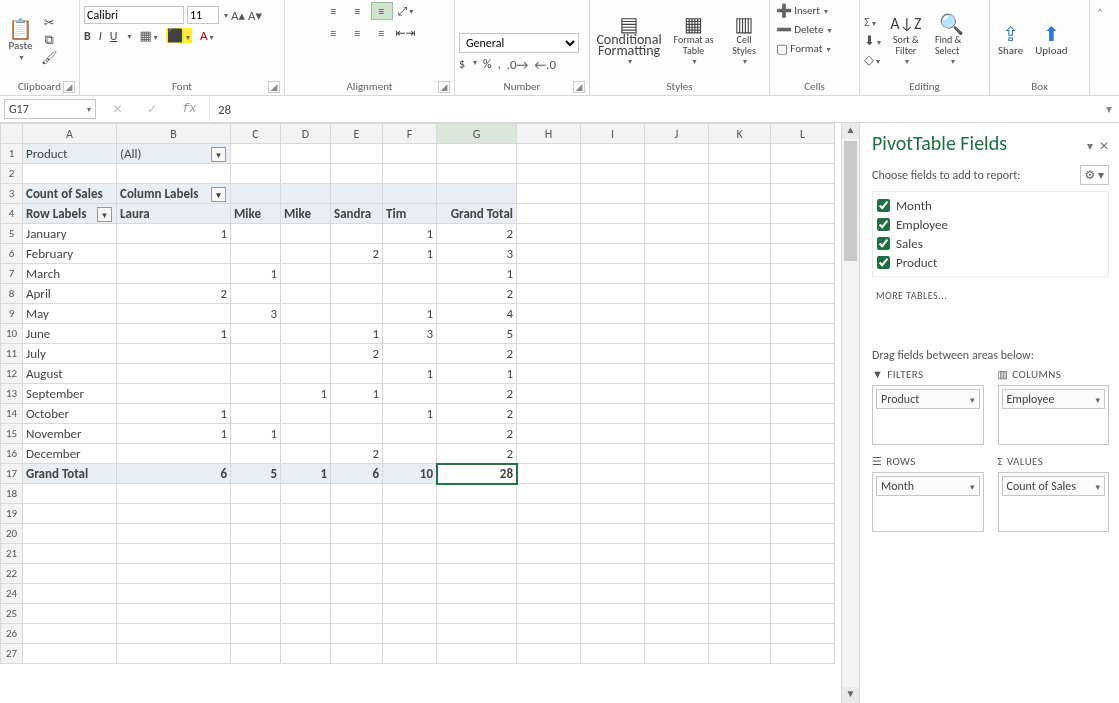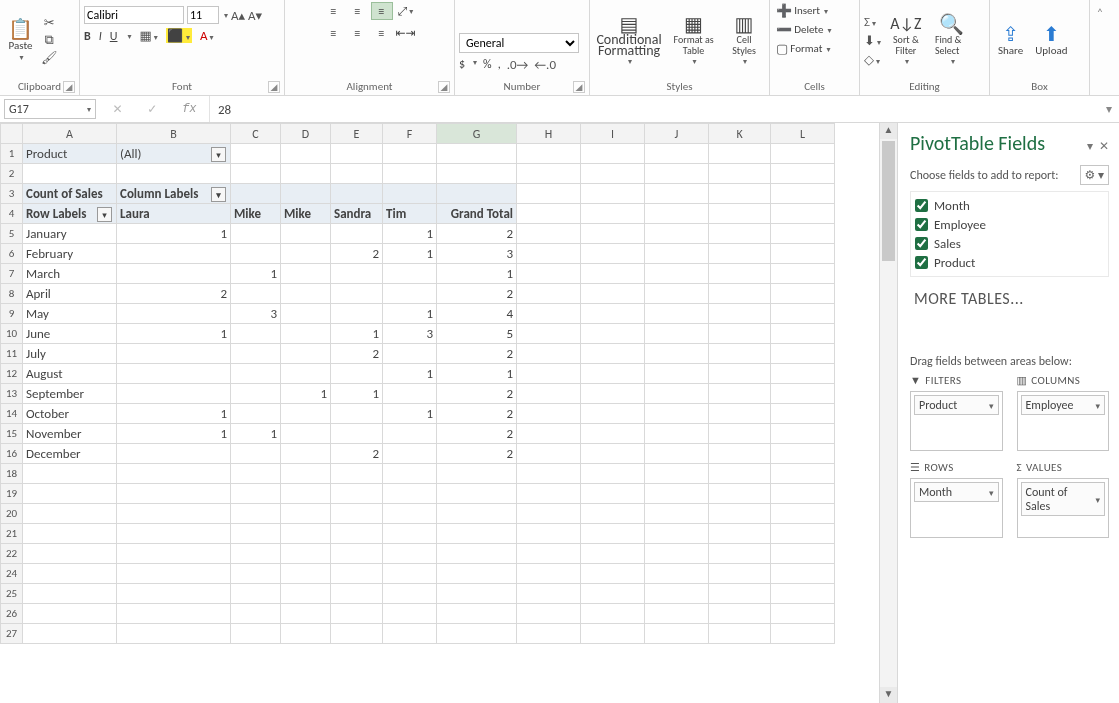--- a/index.html
+++ b/index.html
@@ -47,29 +47,29 @@
 .grid td.num { text-align:right; }
 .grid tr.sel td.selcell { background:#fff; outline:2px solid #227447; outline-offset:-1px;}
 .filter-btn { position:absolute; right:1px; top:1px; width:15px; height:15px; border:1px solid #999; background:#f7f7f7; font-size:9px; line-height:13px; text-align:center;}
 .pivot-hdr { background:#e8eef4; font-weight:normal;}
 .bold { font-weight:bold; }
 .vscroll { width:18px; background:#f3f3f3; border-left:1px solid #d8d8d8; position:relative;}
 .vscroll .arrow { height:16px; text-align:center; font-size:10px; color:#666; background:#eaeaea;}
 .vscroll .thumb { position:absolute; top:18px; left:2px; right:2px; height:120px; background:#c9c9c9;}
 
 
-.pane { width:222px; border-left:1px solid #d8d8d8; background:#fff; display:flex; flex-direction:column; padding:8px 10px 4px 12px;}
+.pane { width:260px; border-left:1px solid #d8d8d8; background:#fff; display:flex; flex-direction:column; padding:8px 10px 4px 12px;}
 .pane-title { font-size:20px; color:#1f6f43; font-weight:normal; display:flex; justify-content:space-between; align-items:center;}
 .pane-title .pane-ctrls span { font-size:12px; color:#777; margin-left:6px;}
 .pane-sub { font-size:12px; color:#555; margin:10px 0 6px 0; display:flex; justify-content:space-between; align-items:center;}
 .gear-box { border:1px solid #c5c5c5; padding:2px 4px; font-size:12px; color:#666;}
 .field-list { border:1px solid #e9e9e9; padding:4px 0; margin-bottom:8px;}
 .field-item { display:flex; align-items:center; gap:6px; padding:2px 4px; font-size:13px;}
 .field-item input { accent-color:#1f6f43;}
-.more-tables { font-size:16px; color:#555; letter-spacing:0.5px; padding:4px 4px 40px 4px;}
+.more-tables { font-size:10px; color:#555; letter-spacing:0.5px; padding:4px 4px 40px 4px;}
 .drag-hint { font-size:12px; color:#555; margin:6px 0;}
 .areas { display:grid; grid-template-columns:1fr 1fr; gap:10px 14px;}
 .area { }
 .area-title { font-size:11px; color:#555; letter-spacing:0.4px; margin-bottom:4px; display:flex; gap:4px; align-items:center;}
 .area-box { border:1px solid #c5c5c5; min-height:60px; padding:3px;}
 .chip { border:1px solid #c5c5c5; background:#fbfbfb; font-size:12px; padding:2px 4px; display:flex; justify-content:space-between; align-items:center;}
 .chip .dd{font-size:9px;}
 </style>
 </head>
 <body>
@@ -502,20 +502,35 @@
               <td class="num"></td>
               <td class="num">2</td>
               <td class="num"></td>
               <td class="num">2</td>
               <td class=""></td>
               <td class=""></td>
               <td class=""></td>
               <td class=""></td>
               <td class=""></td>
             </tr>
+            <tr class="sel">
+              <th class="rowhdr">17</th>
+              <td class="pivot-hdr"><b>Grand Total</b></td>
+              <td class="num pivot-hdr"><b>6</b></td>
+              <td class="num pivot-hdr"><b>5</b></td>
+              <td class="num pivot-hdr"><b>1</b></td>
+              <td class="num pivot-hdr"><b>6</b></td>
+              <td class="num pivot-hdr"><b>10</b></td>
+              <td class="num pivot-hdr selcell"><b>28</b></td>
+              <td class=""></td>
+              <td class=""></td>
+              <td class=""></td>
+              <td class=""></td>
+              <td class=""></td>
+            </tr>
             <tr class="">
               <th class="rowhdr">18</th>
               <td class=""></td>
               <td class=""></td>
               <td class=""></td>
               <td class=""></td>
               <td class=""></td>
               <td class=""></td>
               <td class=""></td>
               <td class=""></td>

